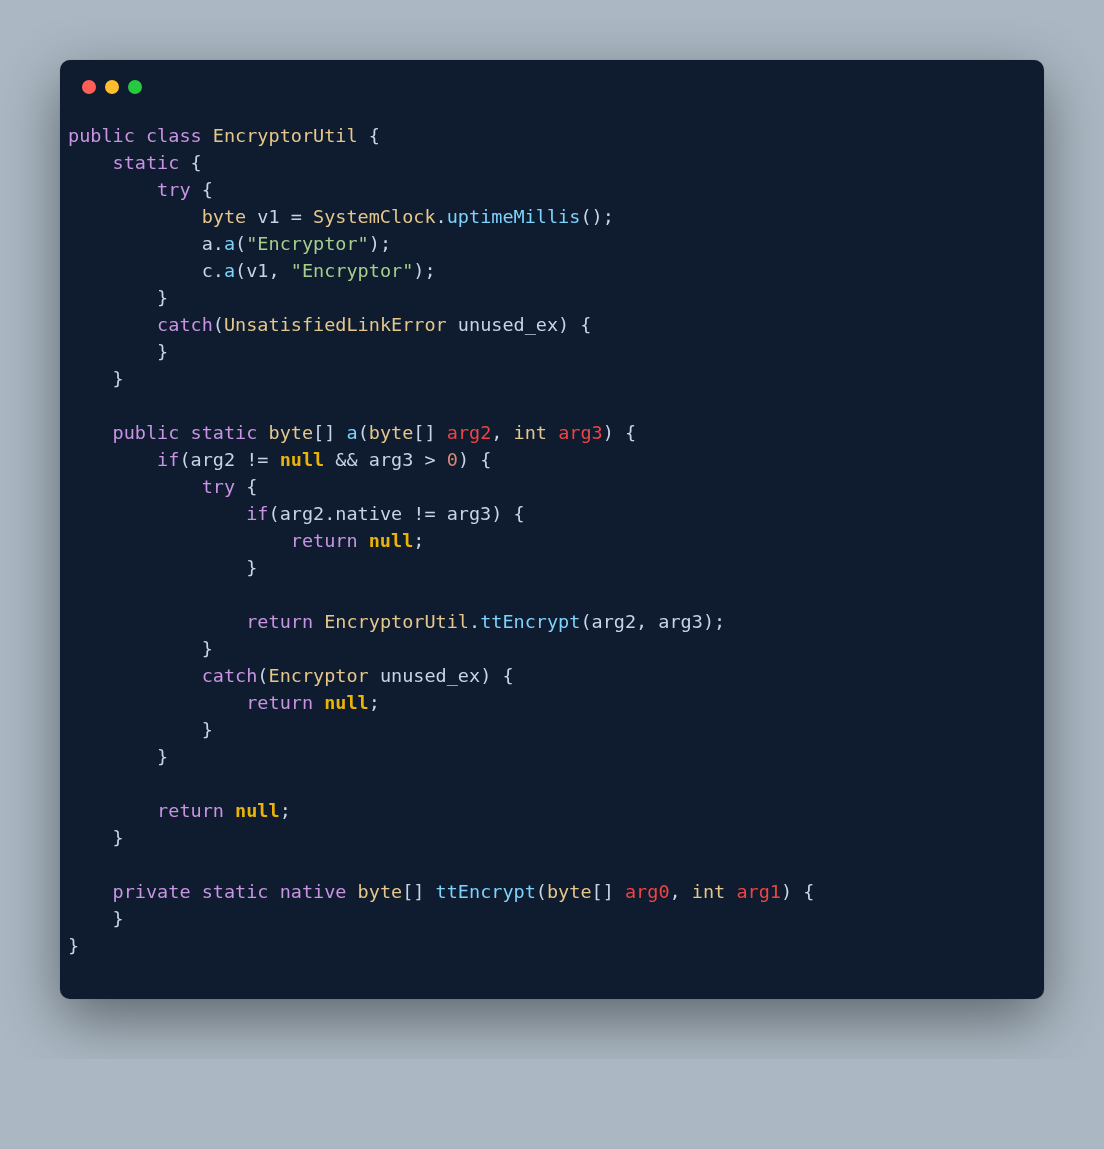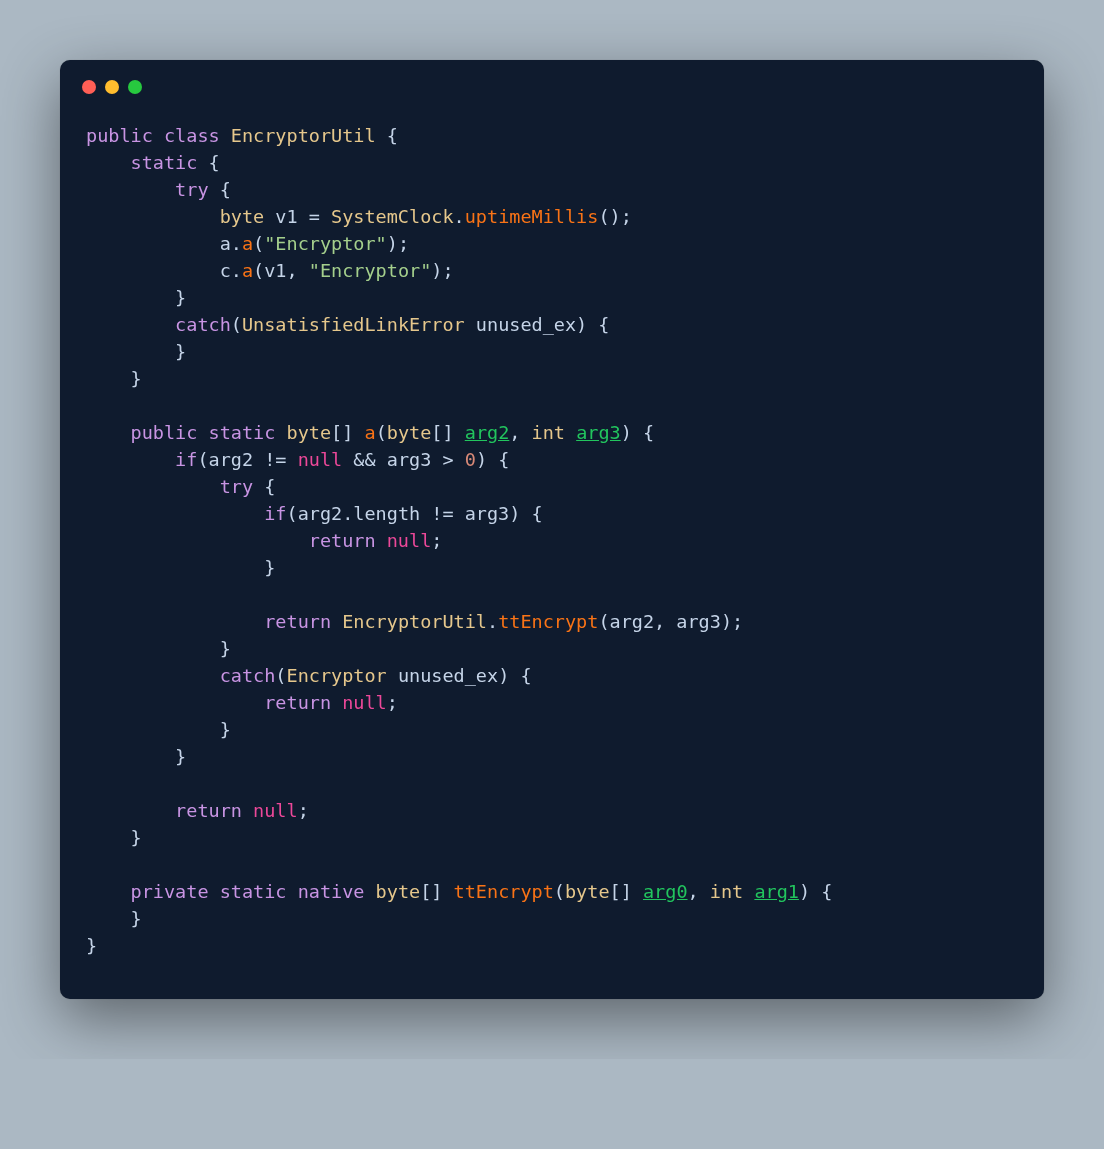--- a/index.html
+++ b/index.html
@@ -25,33 +25,33 @@
 }
 .traffic-light {
   width: 14px;
   height: 14px;
   border-radius: 50%;
 }
 .tl-close { background: #ff5f56; }
 .tl-min { background: #ffbd2e; }
 .tl-max { background: #27c93f; }
 .code {
-  padding: 28px 18px 0 26px;
+  padding: 28px 18px 0 8px;
   font-size: 18.5px;
   line-height: 1.46;
   white-space: pre;
   color: #c5d4e8;
 }
 .kw { color: #c894e3; }      
 .type { color: #e5c78c; }    
-.fn { color: #f97316; text-align: center; }      
+.fn { color: #7dd3fc; text-align: center; }      
 .str { color: #a4cf8c; }     
-.null { color: #ec4899; }    
+.null { color: #eab308; font-weight: bold; }    
 .num { color: #d88977; }     
-.param { color: #22c55e; text-decoration: underline; }   
+.param { color: #ef4444; }   
 .plain { color: #c5d4e8; }
 </style>
 </head>
 <body>
 
 <div class="window">
   <div class="titlebar">
     <div class="traffic-light tl-close"></div>
     <div class="traffic-light tl-min"></div>
     <div class="traffic-light tl-max"></div>
@@ -63,21 +63,21 @@
 </span><span class="plain">            a.</span><span class="fn">a</span><span class="plain">(</span><span class="str">"Encryptor"</span><span class="plain">);
 </span><span class="plain">            c.</span><span class="fn">a</span><span class="plain">(v1, </span><span class="str">"Encryptor"</span><span class="plain">);
 </span><span class="plain">        }
 </span><span class="plain">        </span><span class="kw">catch</span><span class="plain">(</span><span class="type">UnsatisfiedLinkError</span><span class="plain"> unused_ex) {
 </span><span class="plain">        }
 </span><span class="plain">    }
 </span><span class="plain">
 </span><span class="plain">    </span><span class="kw">public</span><span class="plain"> </span><span class="kw">static</span><span class="plain"> </span><span class="type">byte</span><span class="plain">[] </span><span class="fn">a</span><span class="plain">(</span><span class="type">byte</span><span class="plain">[] </span><span class="param">arg2</span><span class="plain">, </span><span class="type">int</span><span class="plain"> </span><span class="param">arg3</span><span class="plain">) {
 </span><span class="plain">        </span><span class="kw">if</span><span class="plain">(arg2 != </span><span class="null">null</span><span class="plain"> &amp;&amp; arg3 &gt; </span><span class="num">0</span><span class="plain">) {
 </span><span class="plain">            </span><span class="kw">try</span><span class="plain"> {
-</span><span class="plain">                </span><span class="kw">if</span><span class="plain">(arg2.length != arg3) {
+</span><span class="plain">                </span><span class="kw">if</span><span class="plain">(arg2.native != arg3) {
 </span><span class="plain">                    </span><span class="kw">return</span><span class="plain"> </span><span class="null">null</span><span class="plain">;
 </span><span class="plain">                }
 </span><span class="plain">
 </span><span class="plain">                </span><span class="kw">return</span><span class="plain"> </span><span class="type">EncryptorUtil</span><span class="plain">.</span><span class="fn">ttEncrypt</span><span class="plain">(arg2, arg3);
 </span><span class="plain">            }
 </span><span class="plain">            </span><span class="kw">catch</span><span class="plain">(</span><span class="type">Encryptor</span><span class="plain"> unused_ex) {
 </span><span class="plain">                </span><span class="kw">return</span><span class="plain"> </span><span class="null">null</span><span class="plain">;
 </span><span class="plain">            }
 </span><span class="plain">        }
 </span><span class="plain">

